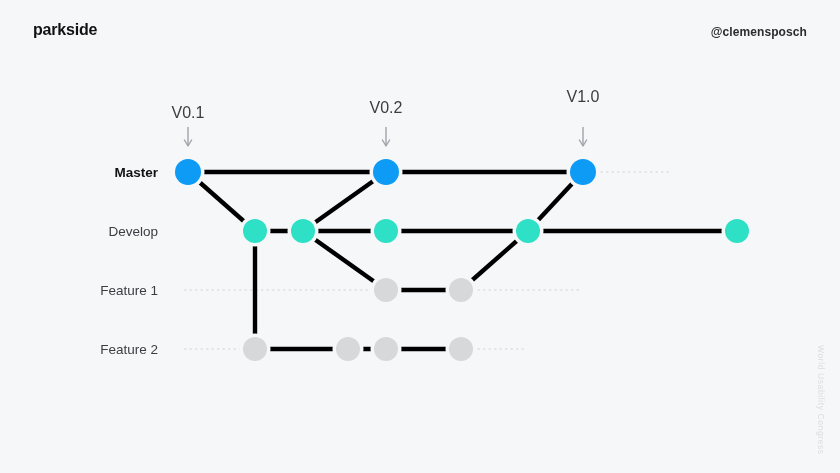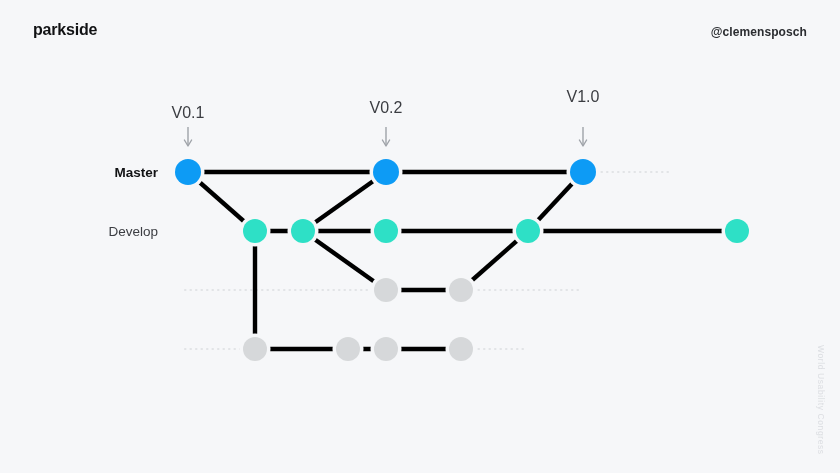--- a/index.html
+++ b/index.html
@@ -144,20 +144,22 @@
       </g>
       <g>
         <line x1="583" y1="127" x2="583" y2="145" stroke="#9fa3a9" stroke-width="1.4"></line>
         <path d="M579.4,140 L583,146 L586.6,140" fill="none" stroke="#9fa3a9" stroke-width="1.4" stroke-linecap="round" stroke-linejoin="round"></path>
       </g>
     </svg>
 
   <div class="labelzone" id="lane-labels">
       <div class="rowlabel is-bold" style="top: 172px;">Master</div>
       <div class="rowlabel" style="top: 231px;">Develop</div>
+      <div class="rowlabel" style="top: 290px;">Feature 1</div>
+      <div class="rowlabel" style="top: 349px;">Feature 2</div>
     </div>
   <div id="version-labels">
       <div class="vlabel" style="left: 188px; top: 104px;">V0.1</div>
       <div class="vlabel" style="left: 386px; top: 99px;">V0.2</div>
       <div class="vlabel" style="left: 583px; top: 88px;">V1.0</div>
     </div>
 
 </div>
 
 </body></html>

